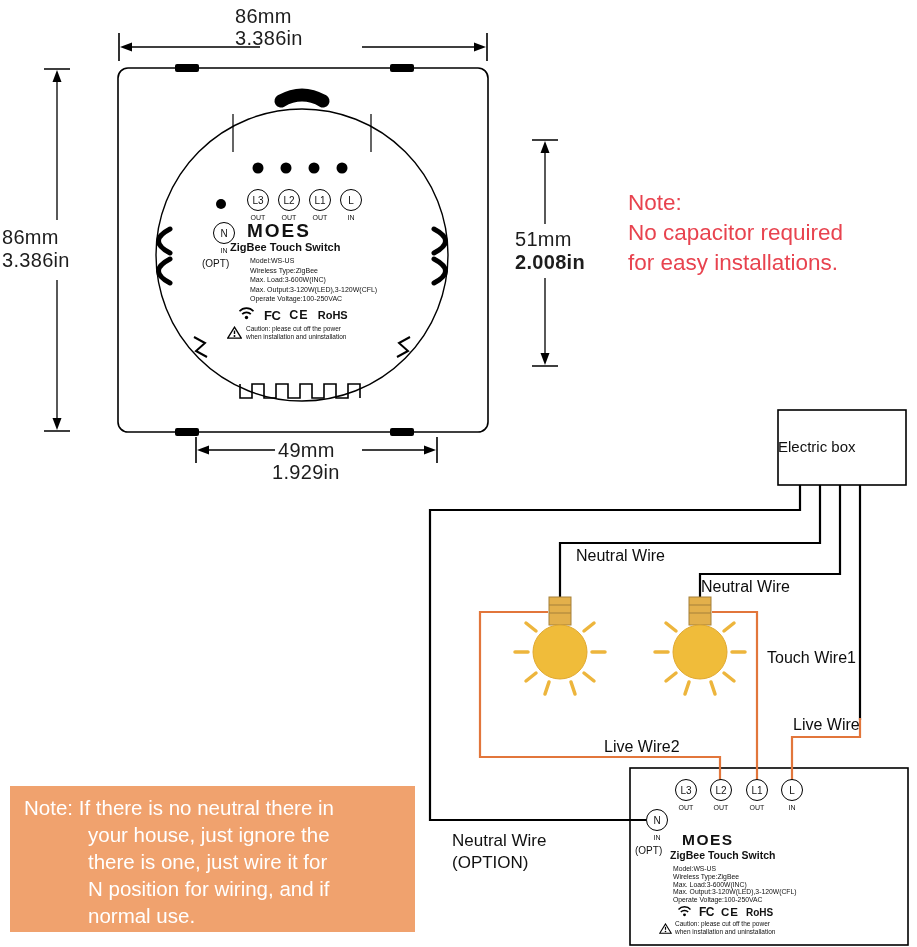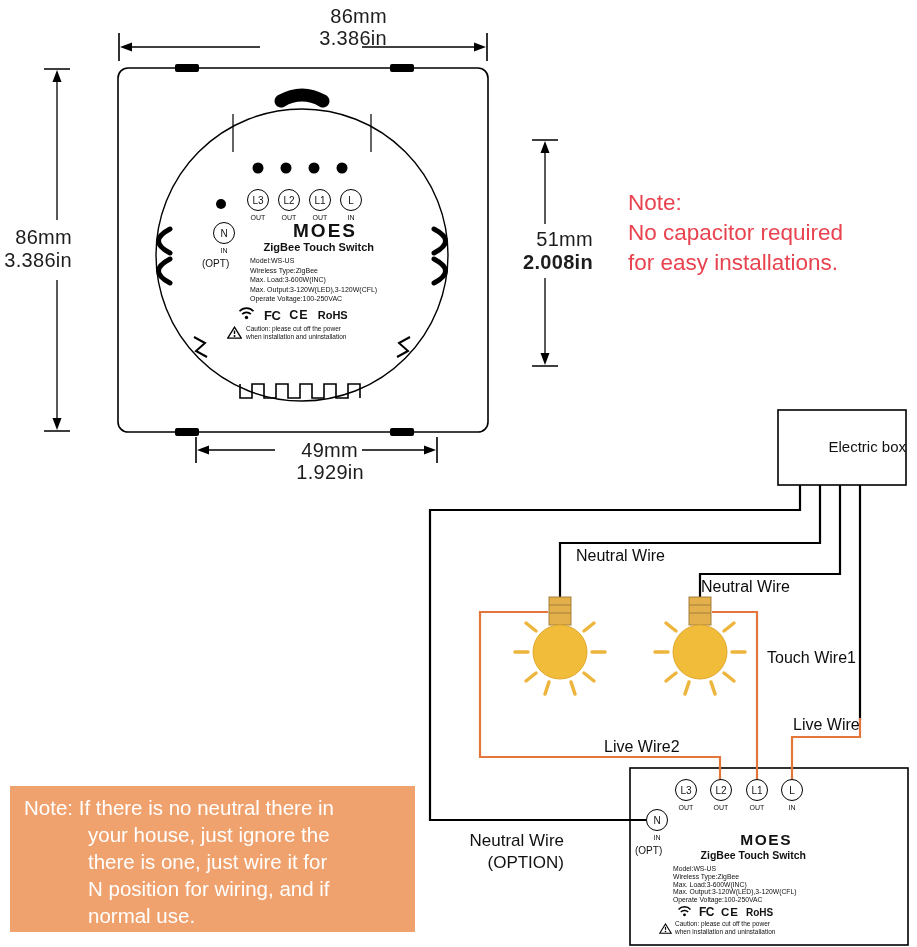--- a/index.html
+++ b/index.html
@@ -1,18 +1,18 @@
 <!DOCTYPE html>
 <html><head>
 <meta charset="utf-8">
 <style>
   html,body{margin:0;padding:0;background:#fff;}
   .stage{position:relative;width:917px;height:947px;background:#fff;font-family:"Liberation Sans",sans-serif;color:#111;overflow:hidden;}
   .abs{position:absolute;}
-  .ctr{text-align:right;}
+  .ctr{text-align:left;}
   .dim{font-size:20px;letter-spacing:.3px;color:#1d1d1d;}
   .term{box-sizing:border-box;width:22px;height:22px;border:1.3px solid #000;border-radius:50%;background:#fff;display:flex;align-items:center;justify-content:center;font-size:10px;}
   .sub{width:30px;text-align:center;font-size:7px;}
   .opt{width:44px;font-size:10px;}
   .brand{font-weight:bold;}
   .swtitle{font-weight:bold;white-space:nowrap;}
   .spec{font-size:7px;line-height:9.6px;white-space:nowrap;}
   .spec-sm{font-size:6.8px;line-height:7.8px;white-space:nowrap;}
   .icons{display:flex;align-items:center;}
   .fcc{font-weight:bold;letter-spacing:-.5px;}

